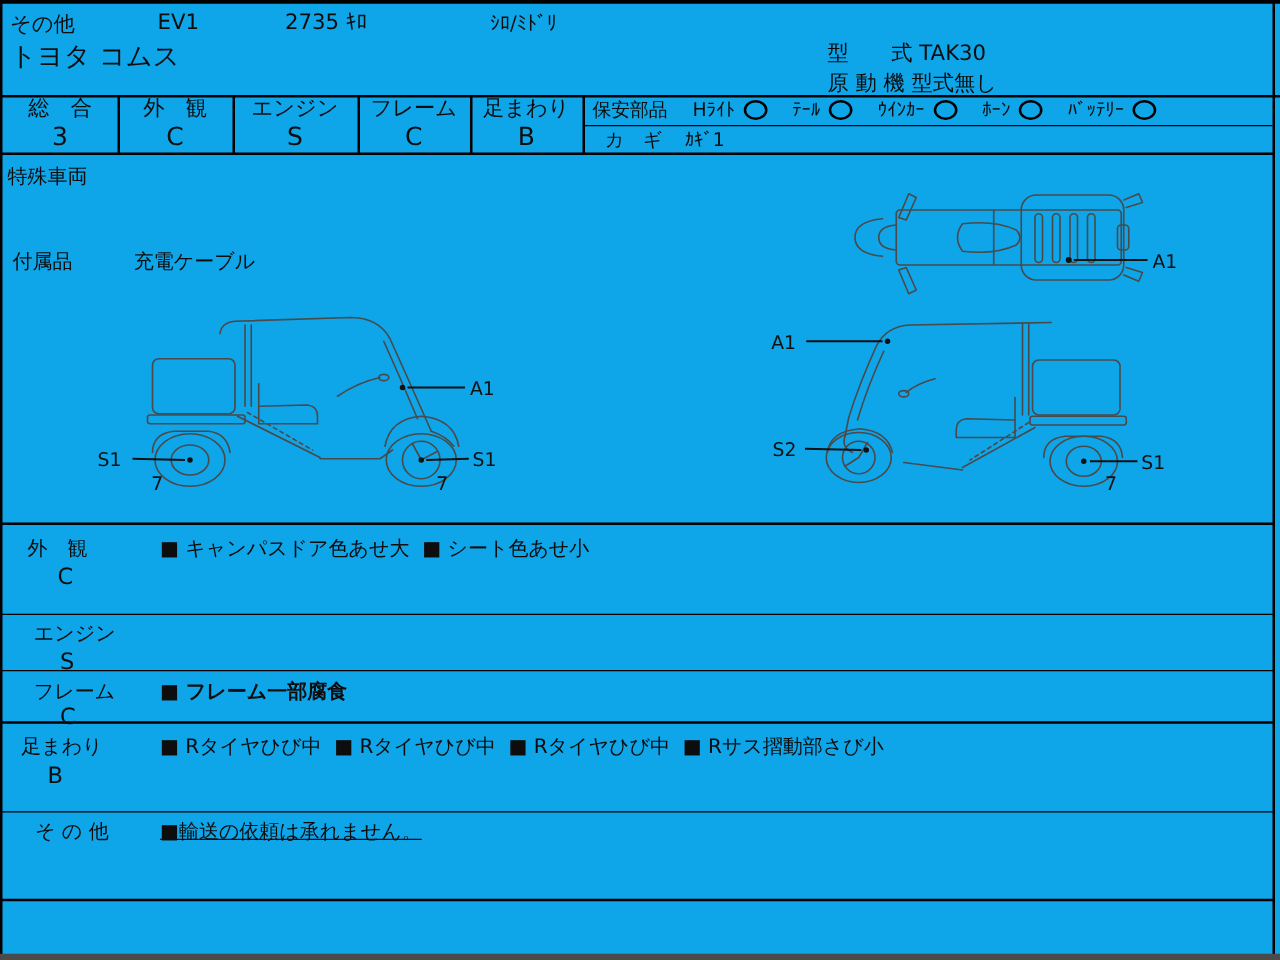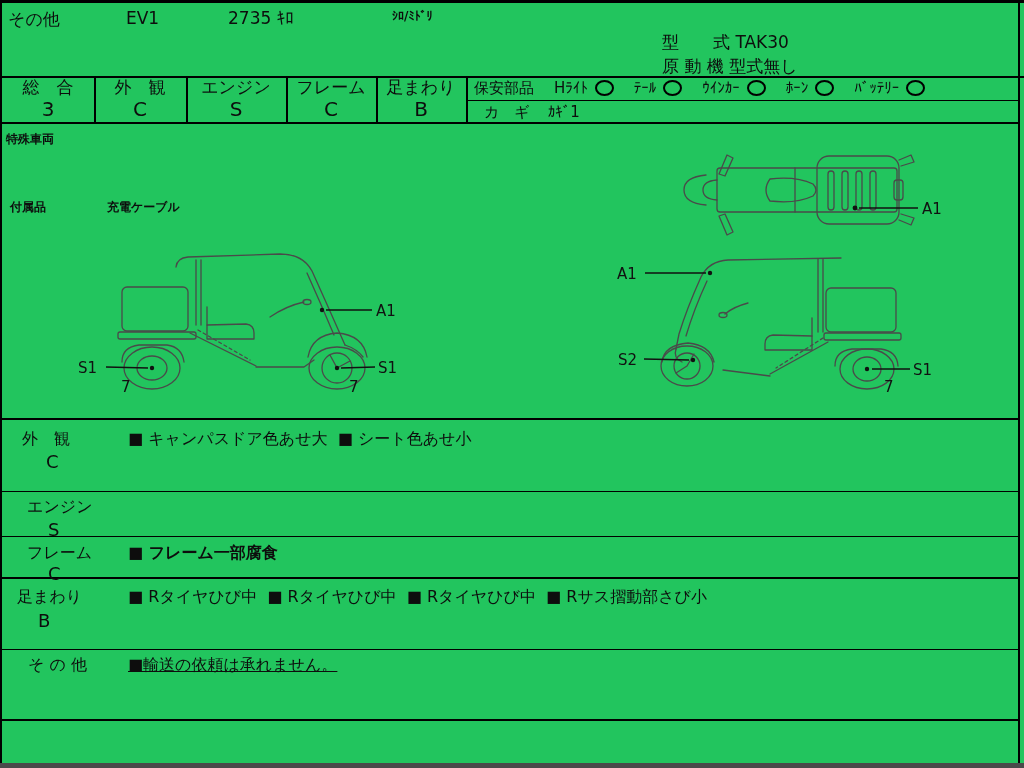--- a/index.html
+++ b/index.html
@@ -1,23 +1,23 @@
 <!DOCTYPE html>
 <html><head>
 <meta charset="utf-8">
 <style>
   html,body{margin:0;padding:0;background:#e8e8e8;}
   .sheet{
-    position:relative;width:1024px;height:768px;background:#22c55e;
+    position:relative;width:1024px;height:768px;background:#0ea5e9;
     font-family:"DejaVu Sans",sans-serif;color:#0d0d0d;overflow:hidden;
   }
   .abs{position:absolute;white-space:pre;}
   .ln{position:absolute;background:#000;}
   .t17{font-size:17px;}
-  .t16{font-size:12px;font-weight:bold;}
+  .t16{font-size:16px;}
   .t21{font-size:21px;}
   .gcell{position:absolute;top:76px;height:46px;display:flex;flex-direction:column;align-items:center;justify-content:space-evenly;}
   .gcell .glabel{font-size:17px;line-height:17px;text-align:center;}
   .gcell .gvalue{font-size:20px;line-height:20px;}
   .safety-row{position:absolute;left:470px;top:79px;width:548px;height:20px;display:flex;align-items:flex-start;font-size:15px;}
   .safety-item{display:flex;align-items:center;margin-left:20px;}
   .safety-item .nm{margin-right:7px;}
   .oval{display:inline-block;width:15px;height:12px;border:2.2px solid #000;border-radius:50%;}
   .key-row{position:absolute;left:470px;top:103px;width:548px;height:18px;display:flex;align-items:center;font-size:15px;}
   svg text{font-size:15px;fill:#111;font-family:"DejaVu Sans",sans-serif;}
@@ -50,20 +50,21 @@
   <div class="ln" style="left:186px;top:76px;width:2px;height:48px;"></div>
   <div class="ln" style="left:286px;top:76px;width:2px;height:48px;"></div>
   <div class="ln" style="left:376px;top:76px;width:2px;height:48px;"></div>
   <div class="ln" style="left:466px;top:76px;width:2px;height:48px;"></div>
   <div class="ln" style="left:467px;top:100px;width:551px;height:1px;"></div>
 
   <div class="abs t17" style="left:8px;top:8px;">その他</div>
   <div class="abs t17" style="left:126px;top:8px;">EV1</div>
   <div class="abs t17" style="left:228px;top:8px;">2735 ｷﾛ</div>
   <div class="abs t16" style="left:392px;top:9px;">ｼﾛ/ﾐﾄﾞﾘ</div>
+  <div class="abs t21" style="left:8px;top:31px;">トヨタ コムス</div>
 
   <div class="abs t17" style="left:662px;top:31px;"><span>型　　式</span> <span>TAK30</span></div>
   <div class="abs t17" style="left:662px;top:55px;"><span>原 動 機</span> <span>型式無し</span></div>
 
   <div class="gcell" style="left:2px;width:92px;">
     <div class="glabel">総　合</div>
     <div class="gvalue">3</div>
   </div>
   <div class="gcell" style="left:94px;width:92px;">
     <div class="glabel">外　観</div>

